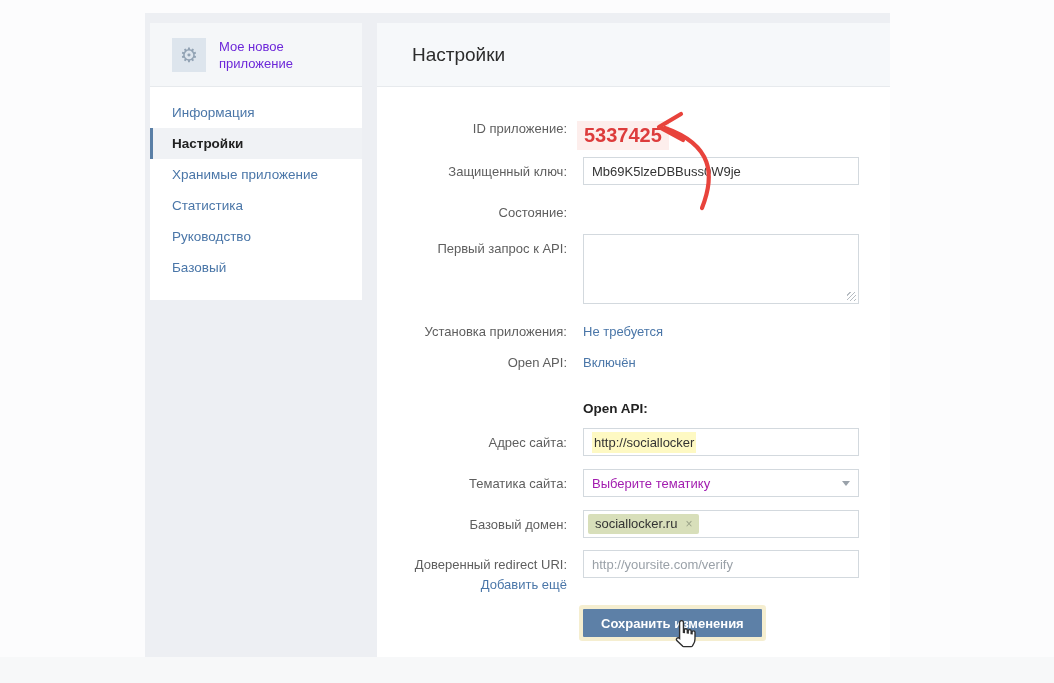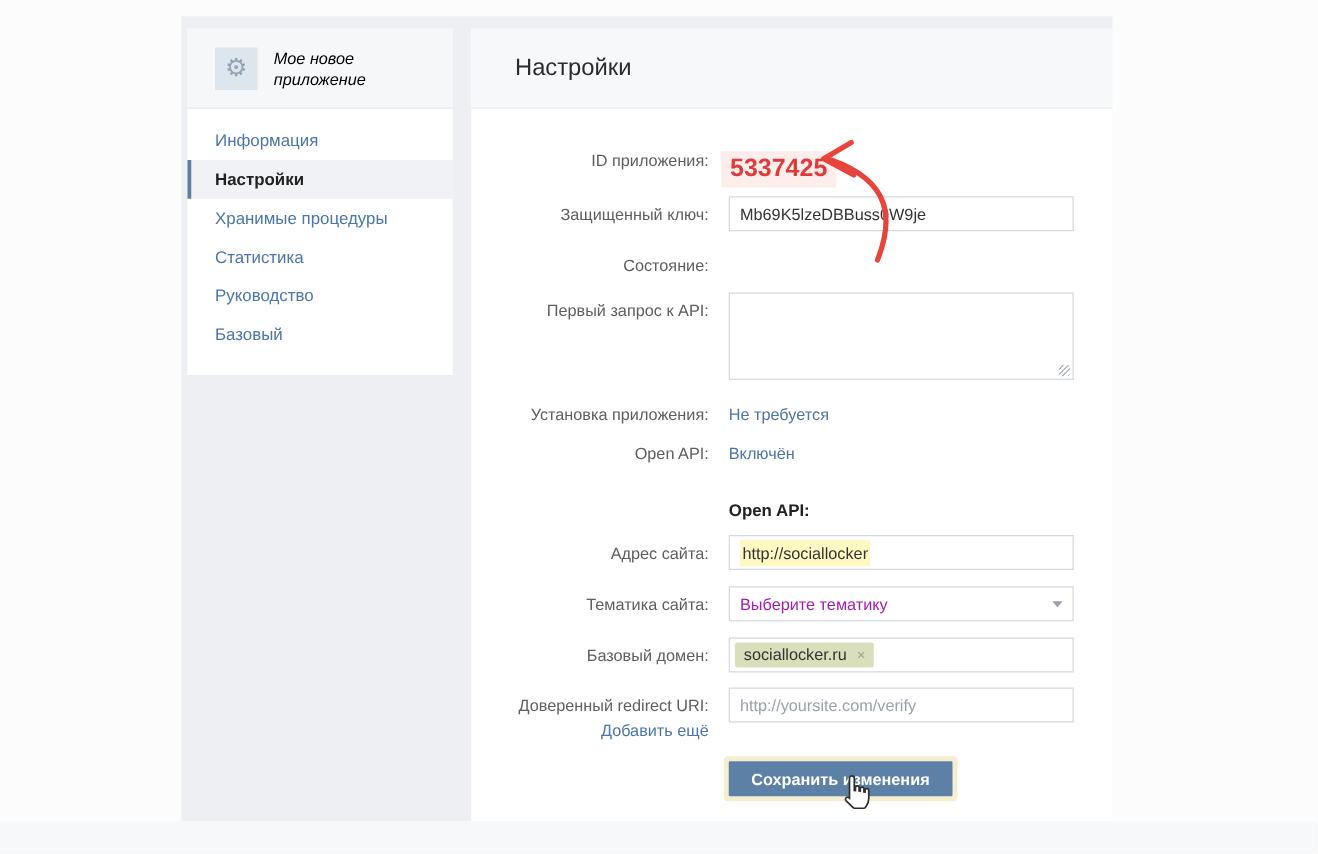--- a/index.html
+++ b/index.html
@@ -26,21 +26,21 @@
   }
   .sb-header {
     height:64px; background:#f5f7f9; border-bottom:1px solid #e7eaed;
     display:flex; align-items:center; padding-left:22px;
   }
   .app-icon {
     width:34px; height:34px; background:#dde5ed; flex:none;
     display:flex; align-items:center; justify-content:center;
   }
   .gear { color:#92a3b4; font-size:20px; line-height:1; }
-  .app-name { margin-left:13px; font-size:13px; color:#000000; line-height:17px; width:110px;font-style:italic; }
+  .app-name { margin-left:13px; font-size:13px; color:#6d28d9; line-height:17px; width:110px; }
   .nav { padding-top:10px; }
   .nav-item {
     height:31px; line-height:31px; padding-left:22px;
     font-size:13.5px; color:#4a76a8; cursor:pointer; white-space:nowrap;
   }
   .nav-item.active {
     background:#f0f2f5; color:#222; font-weight:bold;
     border-left:3px solid #5a7fa6; padding-left:19px;
   }
   
@@ -117,36 +117,36 @@
     <aside class="sidebar">
       <div class="sb-header">
         <div class="app-icon">
           <span class="gear">⚙</span>
         </div>
         <div class="app-name">Мое новое приложение</div>
       </div>
       <nav class="nav">
         <div class="nav-item">Информация</div>
         <div class="nav-item active">Настройки</div>
-        <div class="nav-item">Хранимые процедуры</div>
+        <div class="nav-item">Хранимые приложение</div>
         <div class="nav-item">Статистика</div>
         <div class="nav-item">Руководство</div>
         <div class="nav-item">Базовый</div>
       </nav>
     </aside>
 
     <main class="main">
       <div class="main-header">
         <span class="title">Настройки</span>
       </div>
 
       <div class="body">
 
         <div class="row textrow" style="margin-bottom:7px;">
-          <div class="lbl">ID приложения:</div>
+          <div class="lbl">ID приложение:</div>
           <div class="ctl">
             <span class="app-id">5337425</span>
           </div>
         </div>
 
         <div class="row">
           <div class="lbl">Защищенный ключ:</div>
           <div class="ctl">
             <input class="inp" value="Mb69K5lzeDBBuss0W9je" style="">
           </div>

